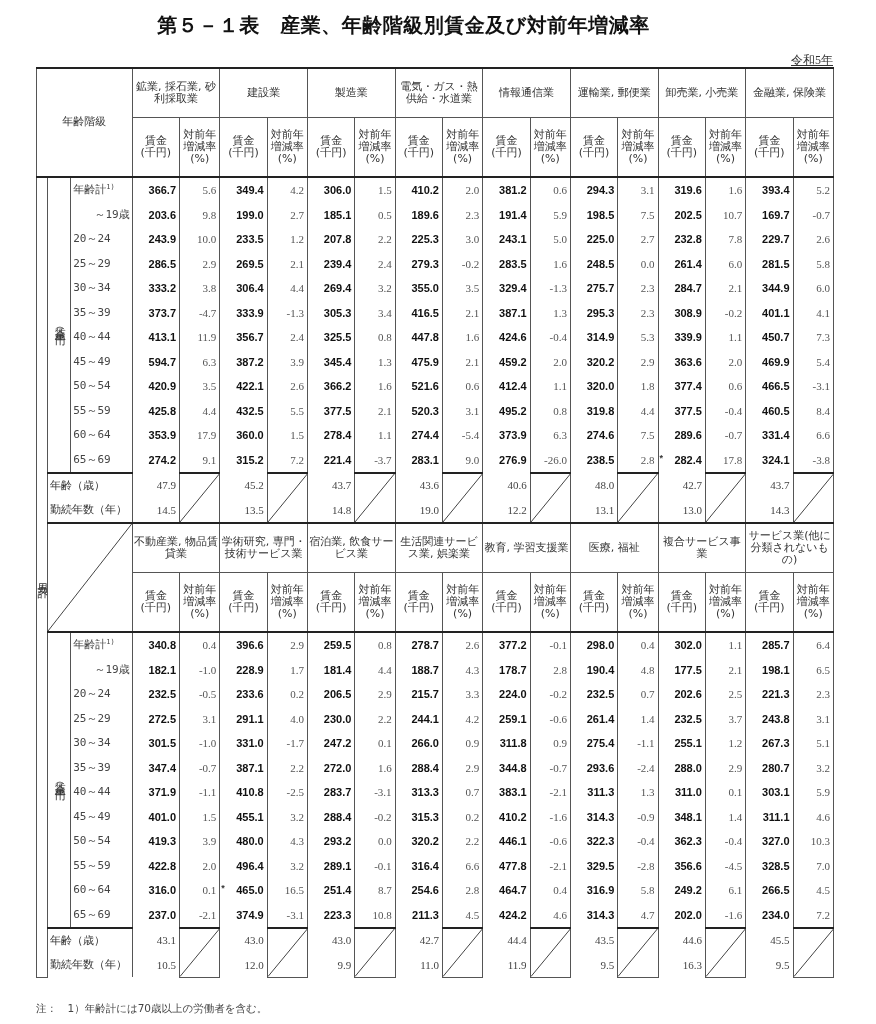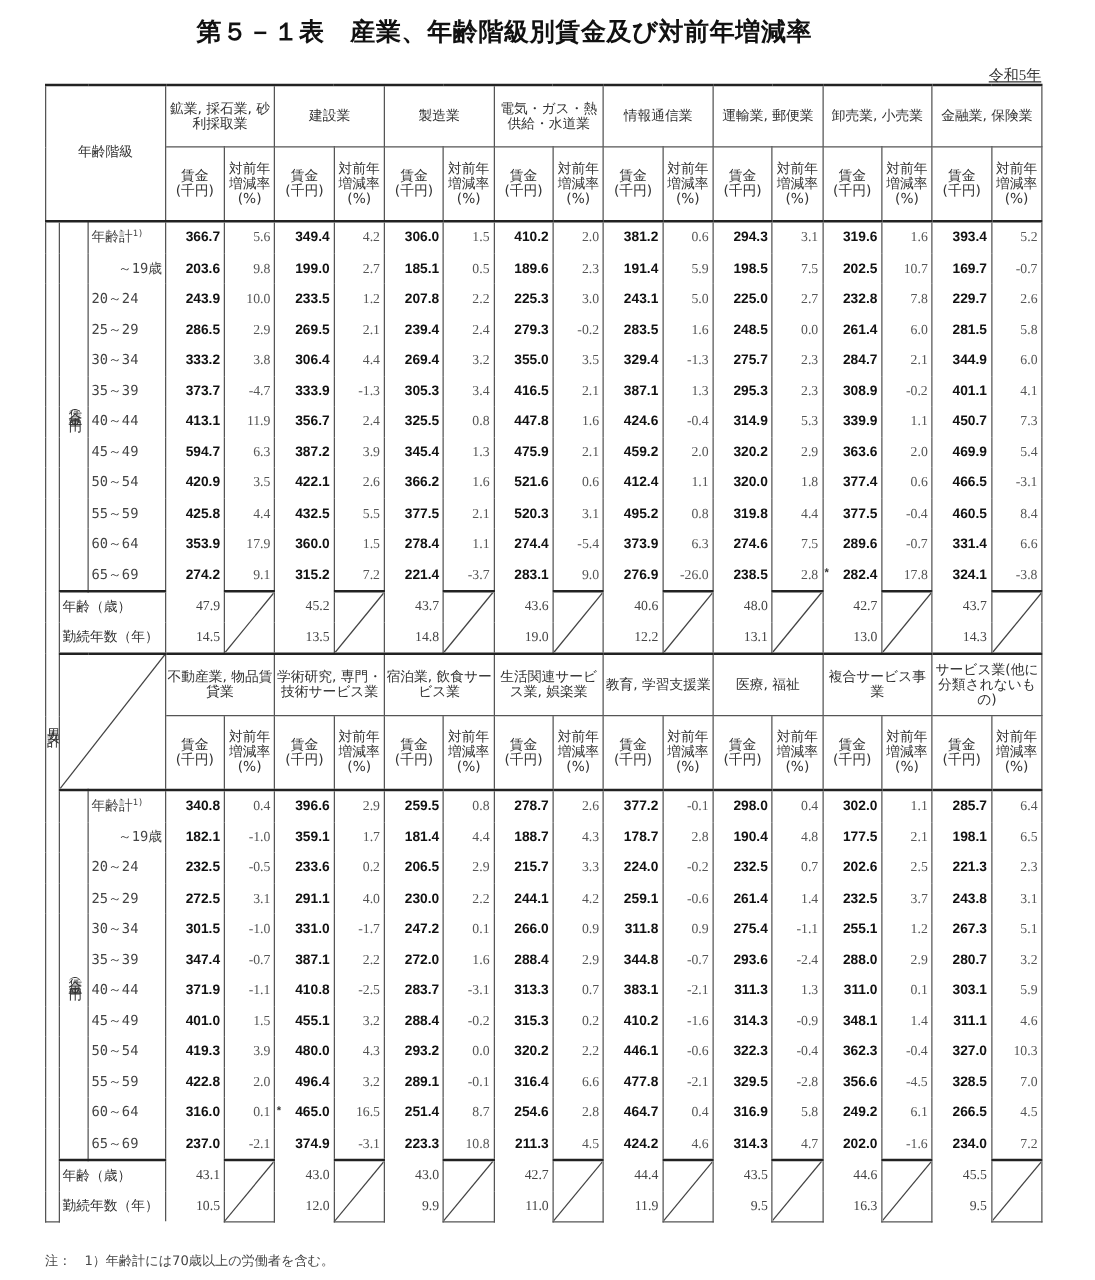--- a/index.html
+++ b/index.html
@@ -495,21 +495,21 @@
         <td class="rate">0.4</td>
         <td class="wage"><span>302.0</span></td>
         <td class="rate">1.1</td>
         <td class="wage"><span>285.7</span></td>
         <td class="rate">6.4</td>
       </tr>
       <tr>
         <td class="row-label indent"><span>～19歳</span></td>
         <td class="wage"><span>182.1</span></td>
         <td class="rate">-1.0</td>
-        <td class="wage"><span>359.1</span></td>
+        <td class="wage"><span>228.9</span></td>
         <td class="rate">1.7</td>
         <td class="wage"><span>181.4</span></td>
         <td class="rate">4.4</td>
         <td class="wage"><span>188.7</span></td>
         <td class="rate">4.3</td>
         <td class="wage"><span>178.7</span></td>
         <td class="rate">2.8</td>
         <td class="wage"><span>190.4</span></td>
         <td class="rate">4.8</td>
         <td class="wage"><span>177.5</span></td>

